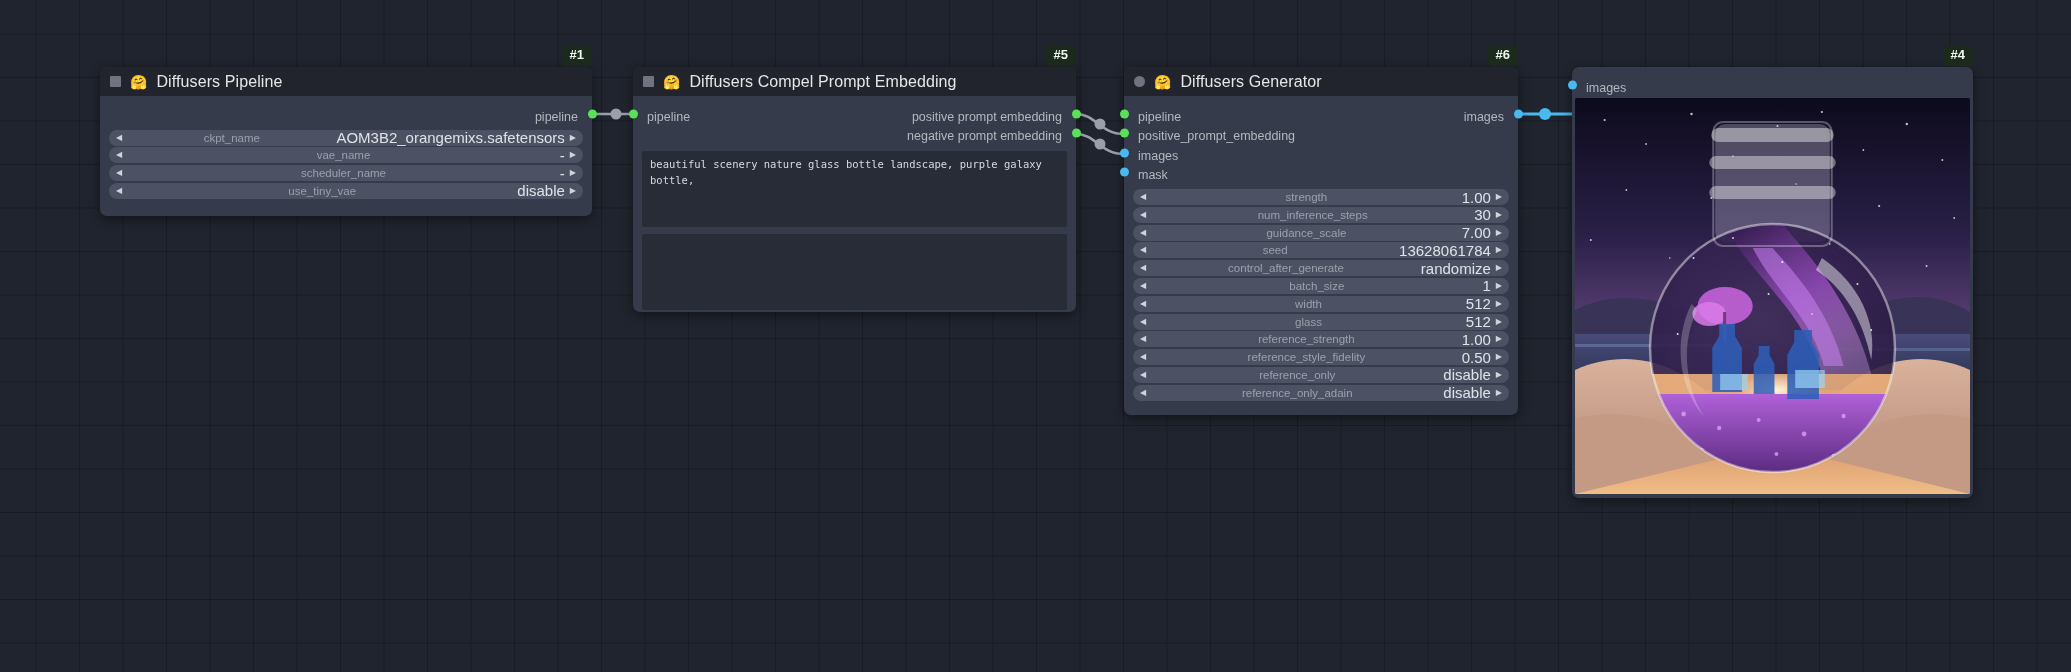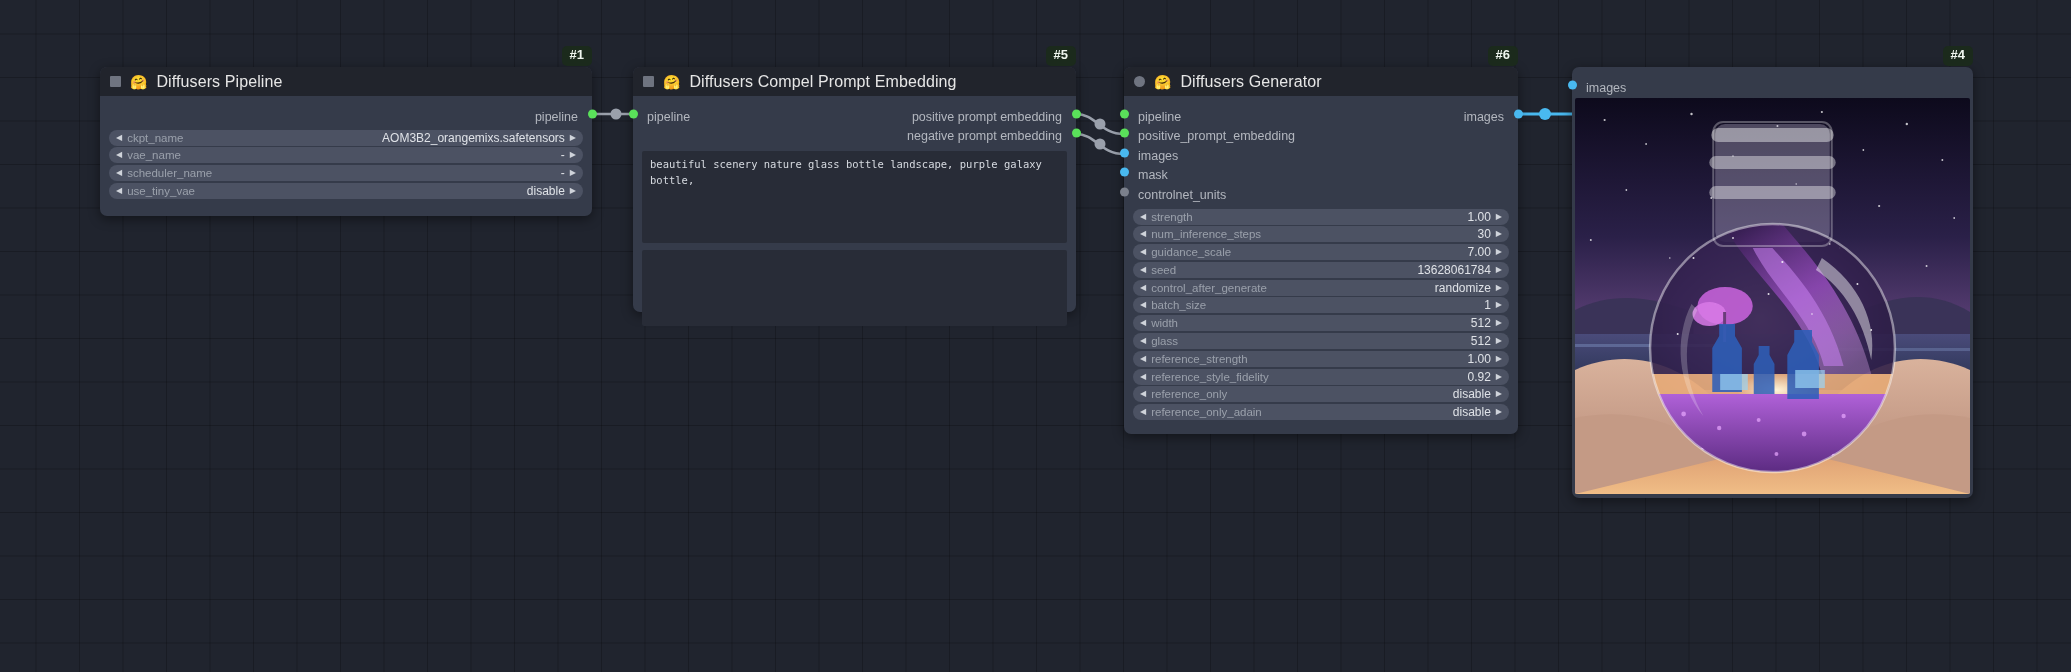--- a/index.html
+++ b/index.html
@@ -116,24 +116,25 @@
     line-height: 1;
     flex: none;
   }
   .widget .wname {
     color: #9aa0ab;
     font-size: 11.5px;
     margin-left: 5px;
     white-space: nowrap;
     flex: 1 1 auto;
     overflow: hidden;
+    text-align: center;
   }
   .widget .wval {
     color: #dfe2e7;
-    font-size: 12px;
+    font-size: 15px;
     margin-right: 5px;
     white-space: nowrap;
     text-align: right;
   }
 
   
   .textarea {
     margin: 6px 9px 0;
     background: #282c37;
     border-radius: 2px;
@@ -241,21 +242,21 @@
         </div>
         <div class="slot-row out">
           <span class="slot-label">positive prompt embedding</span>
           <span class="slot-dot out dot-green"></span>
         </div>
         <div class="slot-row out">
           <span class="slot-label">negative prompt embedding</span>
           <span class="slot-dot out dot-green"></span>
         </div>
       </div>
-      <div class="textarea" style="height:92px; margin-top:8px;">beautiful scenery nature glass bottle landscape, purple galaxy bottle,</div>
+      <div class="textarea" style="height:76px; margin-top:8px;">beautiful scenery nature glass bottle landscape, purple galaxy bottle,</div>
       <div class="textarea" style="height:76px; margin-top:7px;"></div>
     </div>
   </div>
 
   <div class="node" style="left:1124px; top:67px; width:394px;">
     <div class="badge">#6</div>
     <div class="node-title">
       <span class="collapse-dot"></span>
       <span class="node-emoji">🤗</span>
       <span class="node-title-text">Diffusers Generator</span>
@@ -277,24 +278,20 @@
           <span class="slot-label">positive_prompt_embedding</span>
         </div>
         <div class="slot-row in">
           <span class="slot-dot in dot-blue"></span>
           <span class="slot-label">images</span>
         </div>
         <div class="slot-row in">
           <span class="slot-dot in dot-blue"></span>
           <span class="slot-label">mask</span>
         </div>
-        <div class="slot-row in">
-          <span class="slot-dot in dot-grey"></span>
-          <span class="slot-label">controlnet_units</span>
-        </div>
       </div>
       <div style="height:7px"></div>
 
       <div class="widget">
         <span class="arrow">◀</span>
         <span class="wname">strength</span>
         <span class="wval">1.00</span>
         <span class="arrow">▶</span>
       </div>
       <div class="widget">
@@ -341,21 +338,21 @@
       </div>
       <div class="widget">
         <span class="arrow">◀</span>
         <span class="wname">reference_strength</span>
         <span class="wval">1.00</span>
         <span class="arrow">▶</span>
       </div>
       <div class="widget">
         <span class="arrow">◀</span>
         <span class="wname">reference_style_fidelity</span>
-        <span class="wval">0.92</span>
+        <span class="wval">0.50</span>
         <span class="arrow">▶</span>
       </div>
       <div class="widget">
         <span class="arrow">◀</span>
         <span class="wname">reference_only</span>
         <span class="wval">disable</span>
         <span class="arrow">▶</span>
       </div>
       <div class="widget">
         <span class="arrow">◀</span>

